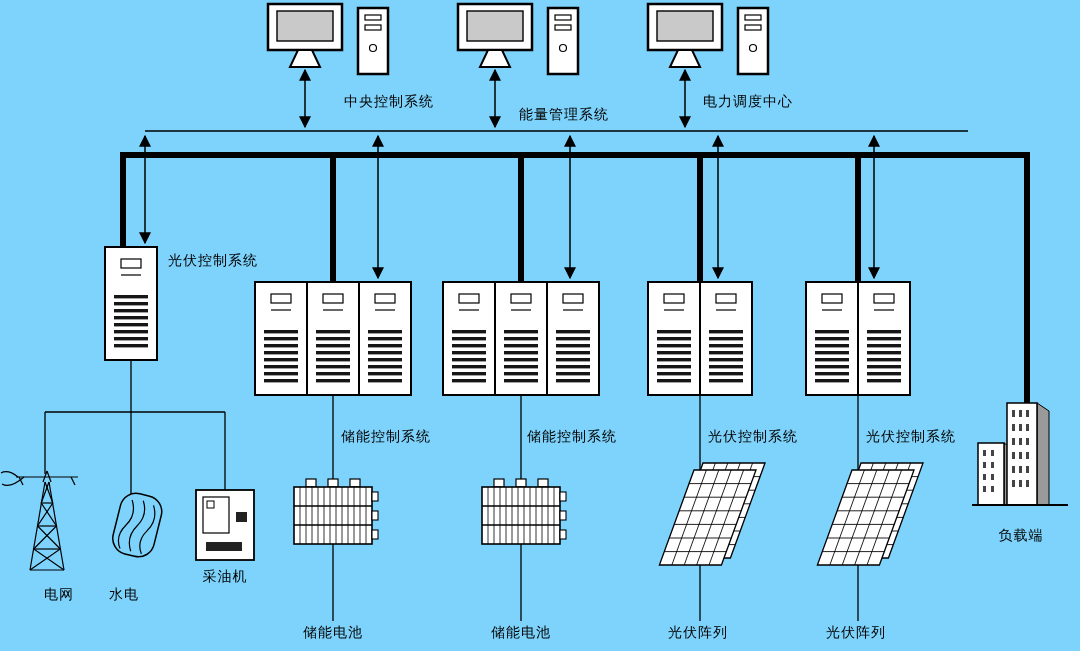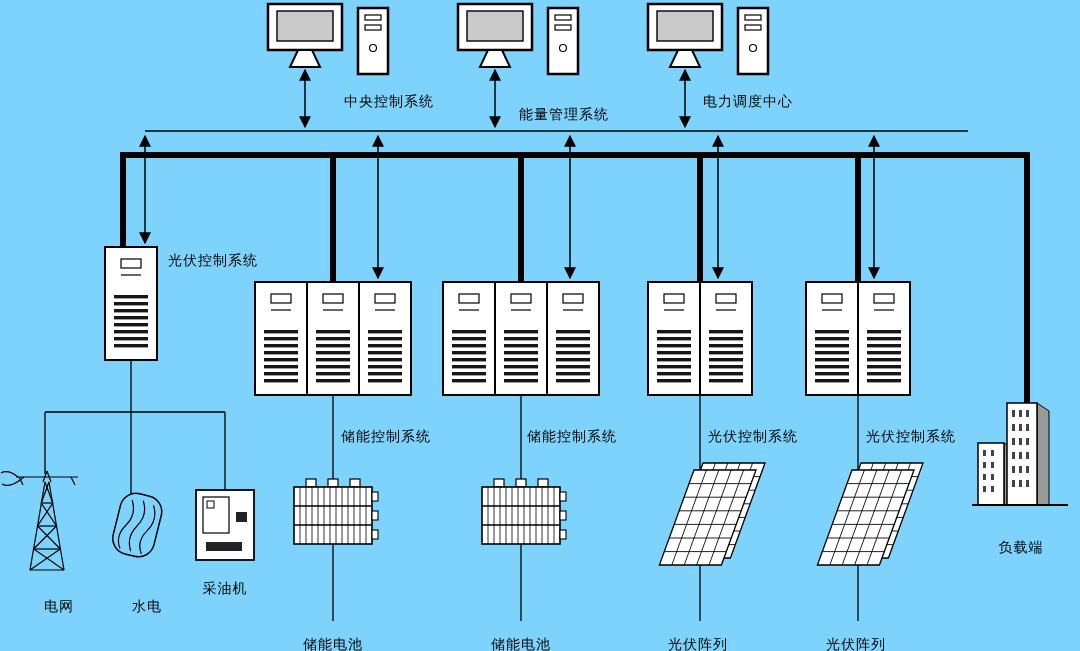--- a/index.html
+++ b/index.html
@@ -5,21 +5,21 @@
   html,body{margin:0;padding:0;background:#fff;}
   .canvas{
     position:relative;width:1080px;height:651px;background:#7dd3fc;overflow:hidden;
     font-family:"Liberation Sans","DejaVu Sans",sans-serif;
   }
   .canvas svg{position:absolute;left:0;top:0;}
   .lbl{
     position:absolute;font-size:14px;color:#000;white-space:nowrap;line-height:16px;
     letter-spacing:1px;
   }
-  .lbl.c{transform:translateX(-50%);margin-top:12px;}
+  .lbl.c{transform:translateX(-50%);}
 </style>
 </head>
 <body>
 
 <div class="canvas">
 
 <svg width="1080" height="651" viewBox="0 0 1080 651">
   <defs>
     <marker id="ah" markerUnits="userSpaceOnUse" markerWidth="12" markerHeight="12" viewBox="0 0 10 10" refX="9" refY="5" orient="auto-start-reverse">
       <path d="M0,0 L10,5 L0,10 Z" fill="#000"></path>
@@ -244,21 +244,21 @@
 <div class="lbl" style="left:519px;top:106px">能量管理系统</div>
 <div class="lbl" style="left:703px;top:93px">电力调度中心</div>
 
 <div class="lbl" style="left:168px;top:252px">光伏控制系统</div>
 <div class="lbl" style="left:341px;top:428px">储能控制系统</div>
 <div class="lbl" style="left:527px;top:428px">储能控制系统</div>
 <div class="lbl" style="left:708px;top:428px">光伏控制系统</div>
 <div class="lbl" style="left:866px;top:428px">光伏控制系统</div>
 
 <div class="lbl c" style="left:59px;top:586px">电网</div>
-<div class="lbl c" style="left:147px;top:586px">水电</div>
+<div class="lbl c" style="left:124px;top:586px">水电</div>
 <div class="lbl c" style="left:225px;top:568px">采油机</div>
 
 <div class="lbl c" style="left:333px;top:624px">储能电池</div>
 <div class="lbl c" style="left:521px;top:624px">储能电池</div>
 <div class="lbl c" style="left:698px;top:624px">光伏阵列</div>
 <div class="lbl c" style="left:856px;top:624px">光伏阵列</div>
 <div class="lbl c" style="left:1021px;top:527px">负载端</div>
 
 </div>
 

